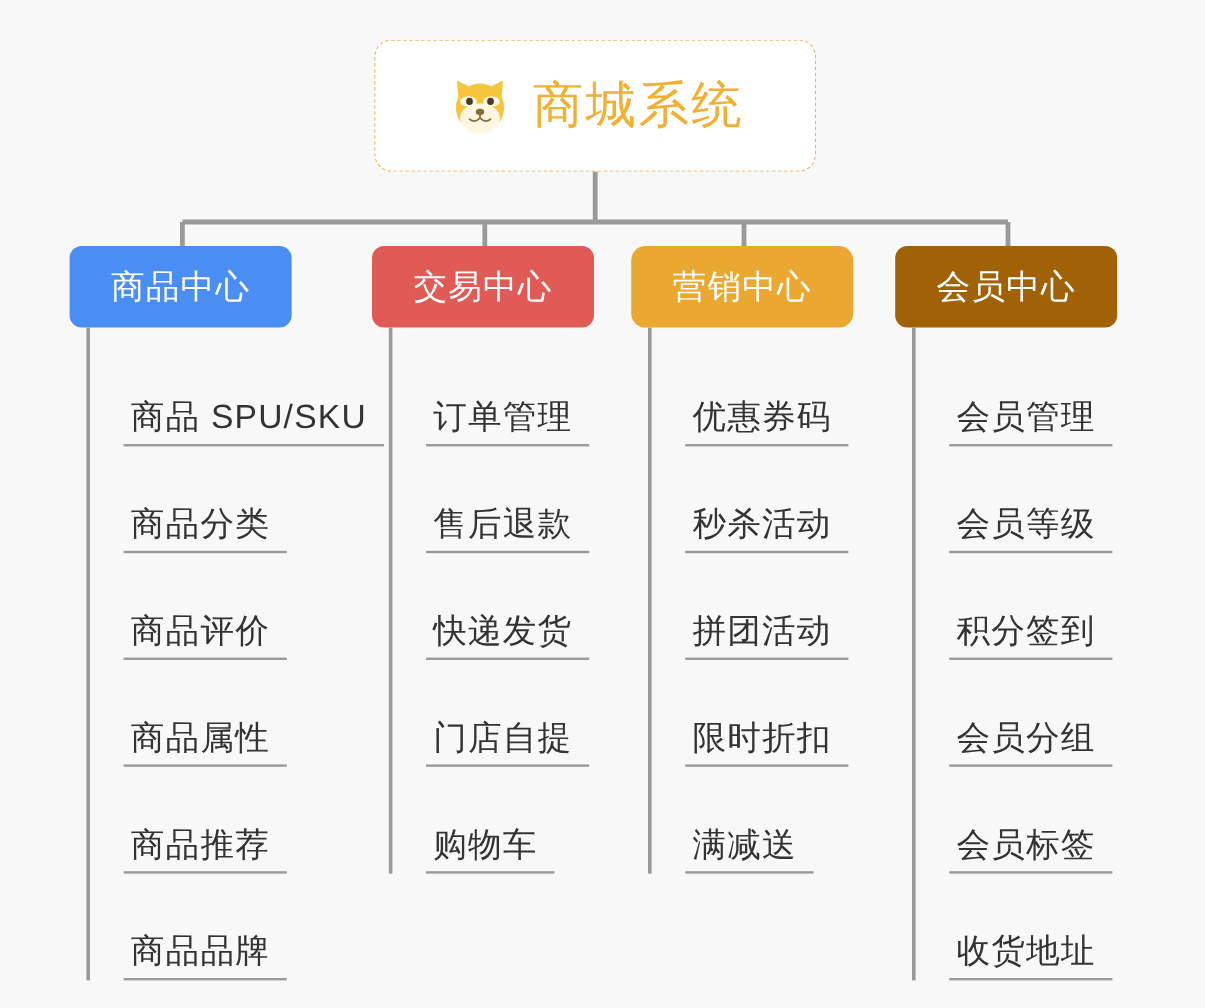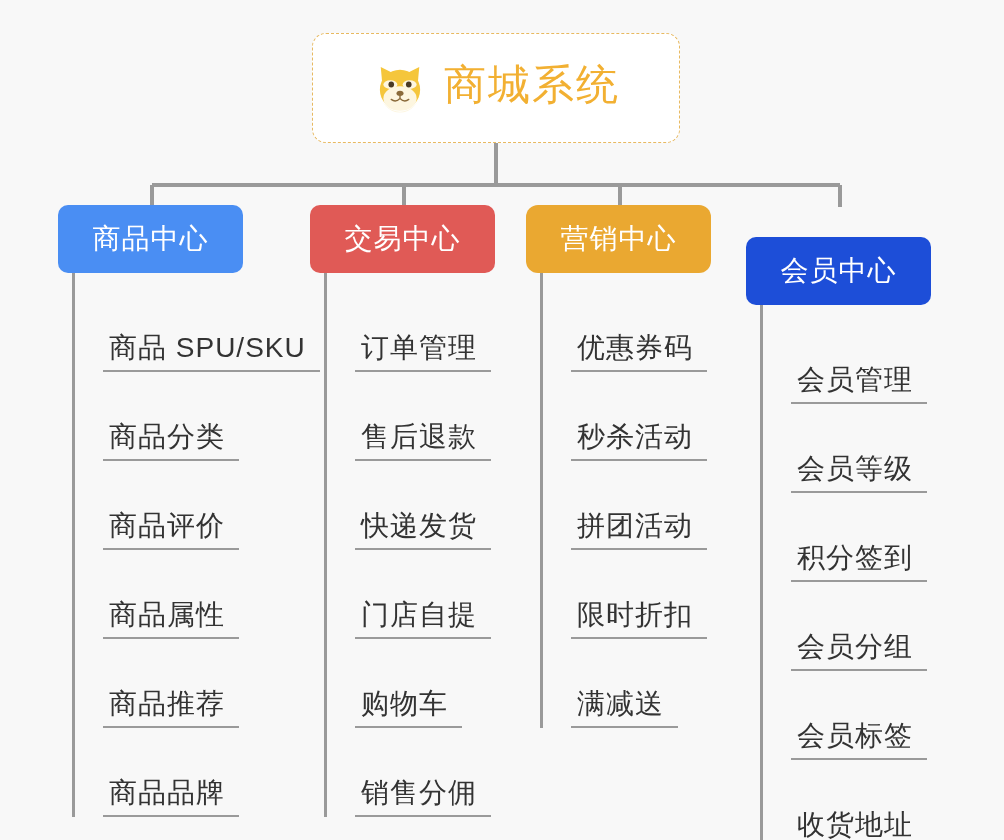--- a/index.html
+++ b/index.html
@@ -43,21 +43,21 @@
     height: 56px;
     flex: 0 0 auto;
     display: block;
   }
   #root-title {
     font-size: 42px;
     line-height: 1;
     color: #f2b032;
     letter-spacing: 2px;
     white-space: nowrap;
-    font-family: Liberation Mono, monospace;
+    font-family: Liberation Sans, sans-serif;
   }
 
   
   #connector-layer {
     position: absolute;
     left: 0;
     top: 0;
     width: 1004px;
     height: 840px;
     pointer-events: none;
@@ -211,23 +211,20 @@
         </div>
       <div class="leaf-item">
           <span class="leaf-inner"><span class="leaf-label">快递发货</span></span>
         </div>
       <div class="leaf-item">
           <span class="leaf-inner"><span class="leaf-label">门店自提</span></span>
         </div>
       <div class="leaf-item">
           <span class="leaf-inner"><span class="leaf-label">购物车</span></span>
         </div>
-      <div class="leaf-item">
-          <span class="leaf-inner"><span class="leaf-label">销售分佣</span></span>
-        </div>
     </div>
   </div>
 
   <div class="column" id="column-2">
     <div class="cat-box" style="background: rgb(234, 168, 49); border-radius: 12px;">
       <span class="cat-label">营销中心</span>
     </div>
     <div class="leaf-list">
       <div class="leaf-item">
           <span class="leaf-inner"><span class="leaf-label">优惠券码</span></span>
@@ -241,21 +238,21 @@
       <div class="leaf-item">
           <span class="leaf-inner"><span class="leaf-label">限时折扣</span></span>
         </div>
       <div class="leaf-item">
           <span class="leaf-inner"><span class="leaf-label">满减送</span></span>
         </div>
     </div>
   </div>
 
   <div class="column" id="column-3">
-    <div class="cat-box" style="background: #1d4ed8; margin-top: 32px;">
+    <div class="cat-box" style="background: #a16207;">
       <span class="cat-label">会员中心</span>
     </div>
     <div class="leaf-list">
       <div class="leaf-item">
           <span class="leaf-inner"><span class="leaf-label">会员管理</span></span>
         </div>
       <div class="leaf-item">
           <span class="leaf-inner"><span class="leaf-label">会员等级</span></span>
         </div>
       <div class="leaf-item">

